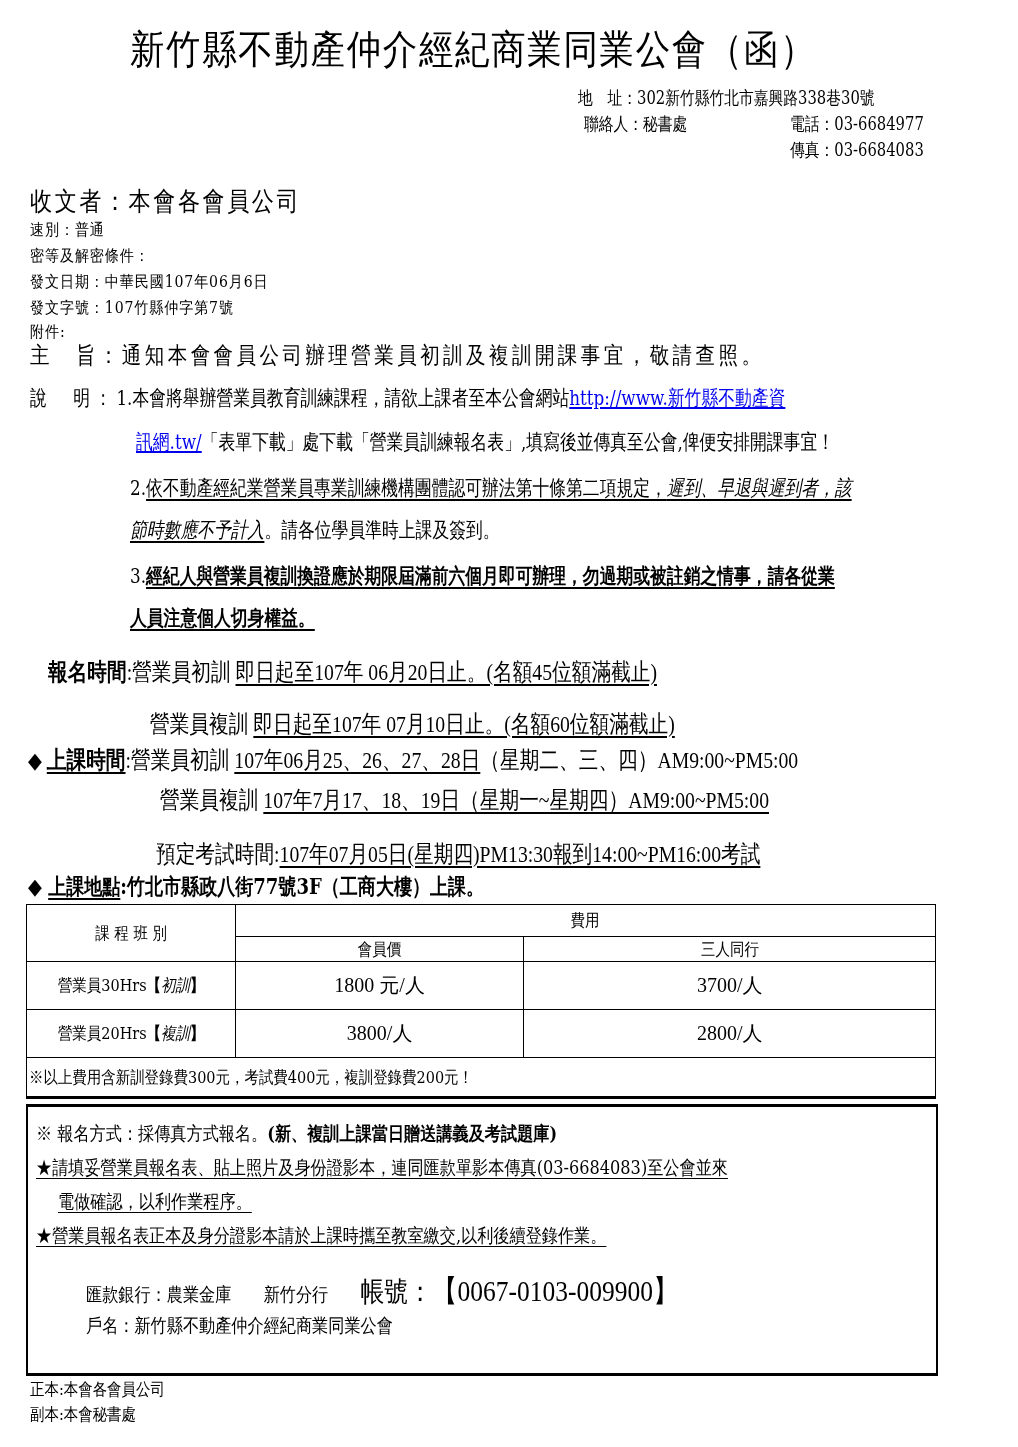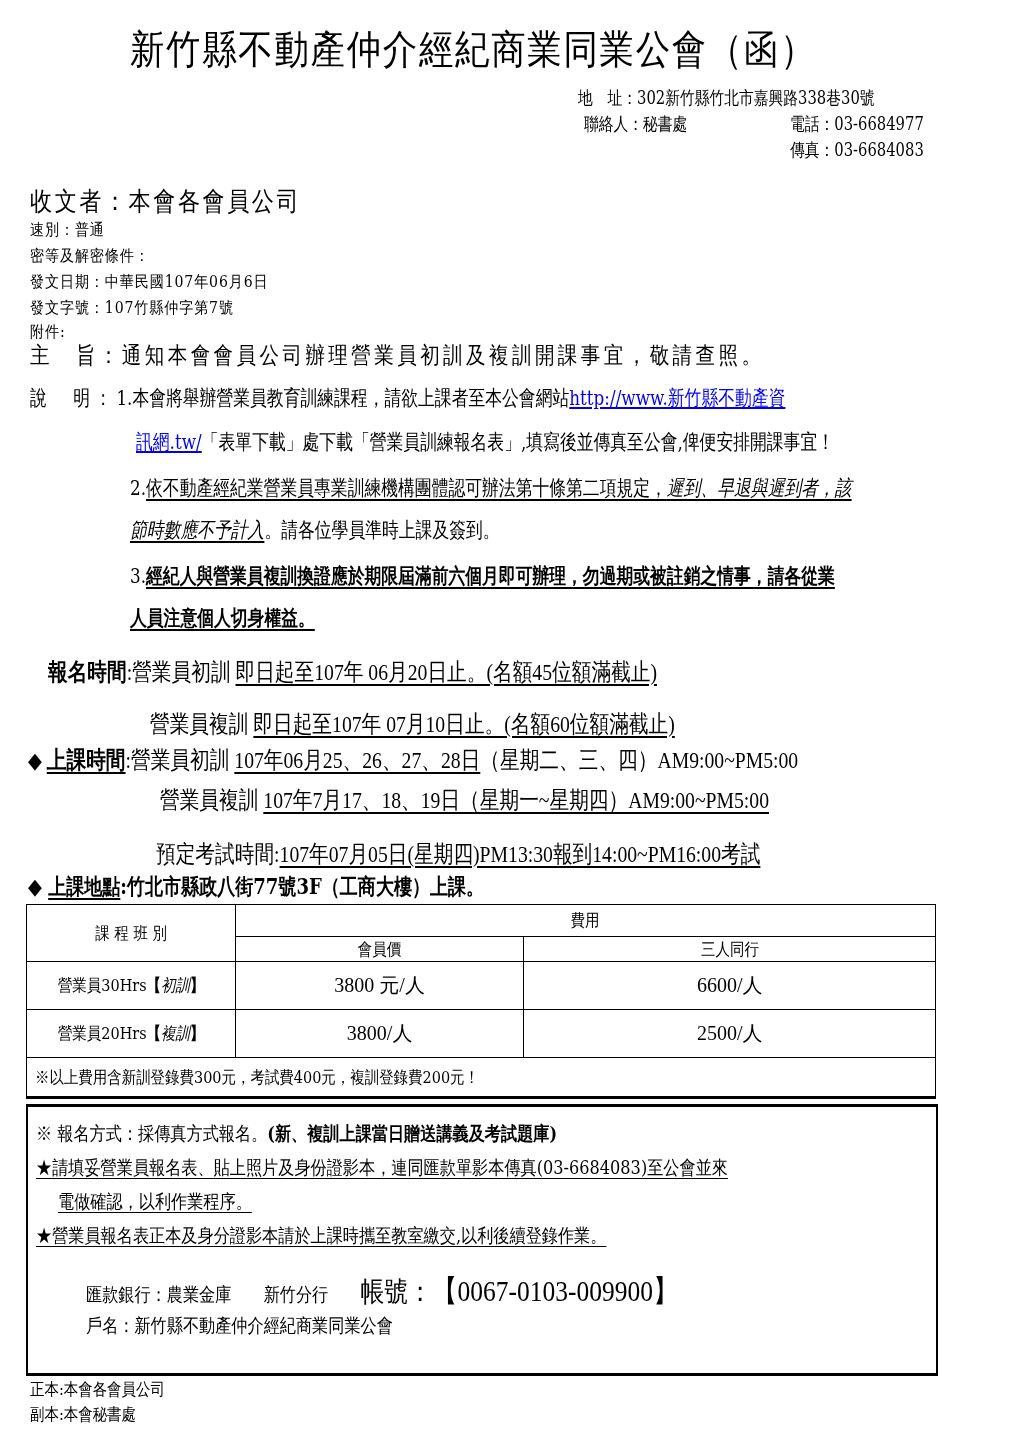--- a/index.html
+++ b/index.html
@@ -23,21 +23,21 @@
   .diamond { font-size: 22px; }
 
   table.fee {
     position: absolute; left: 26px; top: 904px; width: 910px;
     border-collapse: collapse; font-size: 17px;
   }
   table.fee td { border: 1.5px solid #000; text-align: center; padding: 0; }
   table.fee .h1 { height: 32px; }
   table.fee .h2 { height: 25px; }
   table.fee .r  { height: 48px; }
-  table.fee .note { height: 38px; text-align: left; padding-left: 8px; border-bottom: 3px solid #000; }
+  table.fee .note { height: 38px; text-align: left; padding-left: 2px; border-bottom: 3px solid #000; }
   .sx { display: inline-block; transform: scaleX(0.85); }
   .price { font-family: "Liberation Serif", serif; font-size: 20px; }
 
   .box {
     position: absolute; left: 26px; top: 1104px; width: 908px; height: 266px;
     border: 2px solid #000; border-top: 3px solid #000; border-bottom: 3px solid #000;
   }
   .box-line { position: absolute; white-space: nowrap; font-size: 19px; transform: scaleX(0.85); transform-origin: left top; }
   .acct { font-family: "Liberation Serif", serif; font-size: 30px; }
   .foot { left: 30px; font-size: 17px; transform: scaleX(0.85); transform-origin: left top; }
@@ -132,27 +132,27 @@
       <tr class="h1">
     <td rowspan="2"><span class="sx">課 程 班 別</span></td>
     <td colspan="2"><span class="sx">費用</span></td>
   </tr>
   <tr class="h2">
     <td><span class="sx">會員價</span></td>
     <td><span class="sx">三人同行</span></td>
   </tr>
   <tr class="r">
     <td><span class="sx"><span>營業員30Hrs</span><b>【</b><i>初訓</i><b>】</b></span></td>
-    <td class="price">3800 元/人</td>
-    <td class="price">6600/人</td>
+    <td class="price">1800 元/人</td>
+    <td class="price">3700/人</td>
   </tr>
   <tr class="r">
     <td><span class="sx"><span>營業員20Hrs</span><b>【</b><i>複訓</i><b>】</b></span></td>
     <td class="price">3800/人</td>
-    <td class="price">2500/人</td>
+    <td class="price">2800/人</td>
   </tr>
   <tr>
     <td class="note" colspan="3"><span class="sx" style="transform-origin:left center;">※以上費用含新訓登錄費300元，考試費400元，複訓登錄費200元！</span></td>
   </tr>
 </tbody>
   </table>
 
 <div class="box">
   <div class="box-line" style="left:8px; top:14px;">
     <span>※ 報名方式：採傳真方式報名。</span><span class="b">(新、複訓上課當日贈送講義及考試題庫)</span>

